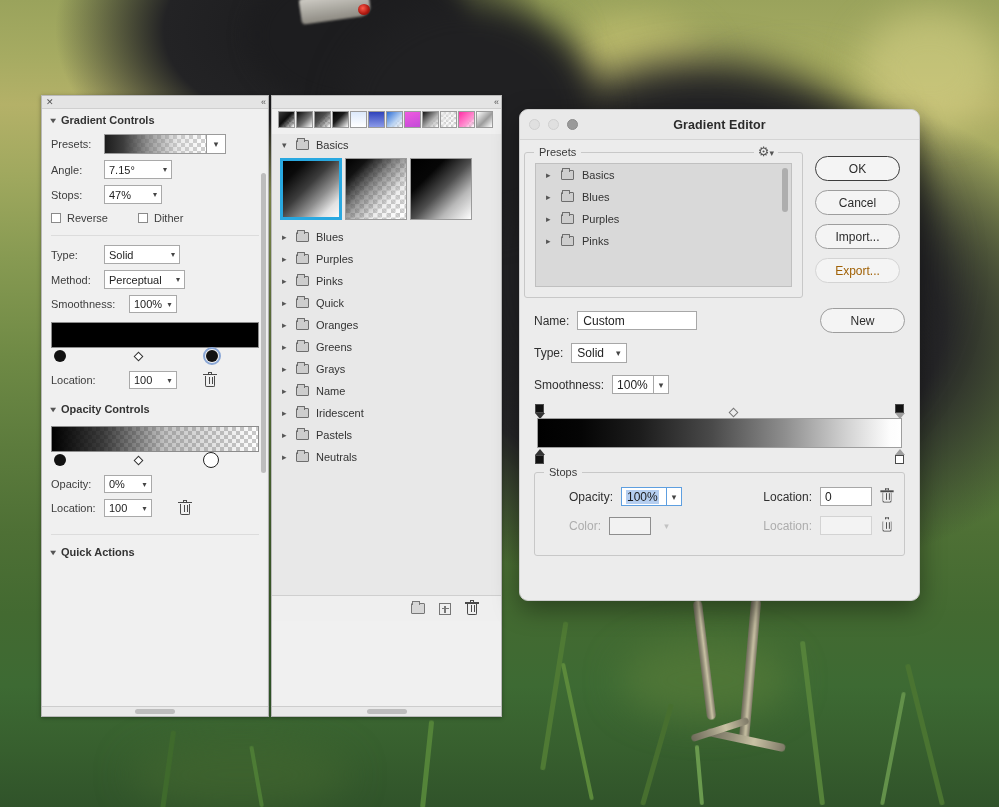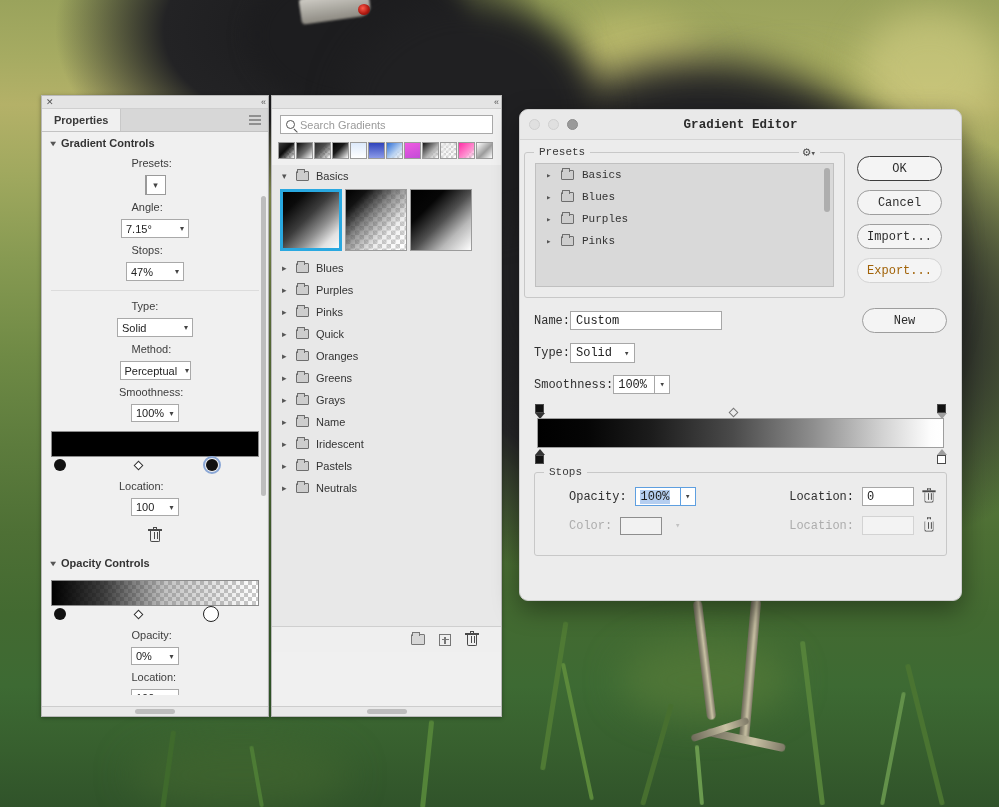--- a/index.html
+++ b/index.html
@@ -94,21 +94,21 @@
   .mask-thumb { width:22px; height:16px; background:#111; display:flex; align-items:center; justify-content:center; }
   .mask-thumb .dot { width:11px; height:11px; border-radius:50%; background:#fff; }
   .head-label { font-size:11px; color:#404040; }
 
   .section-header {
     display:flex; align-items:center; gap:6px;
     padding:5px 9px; font-weight:bold; font-size:11px; color:#333;
   }
   .twisty { font-size:8px; color:#555; transform: scaleX(1.3); }
 
-  .row { display:flex; align-items:center; padding:3px 9px; gap:6px; min-height:22px;flex-direction:column; }
+  .row { display:flex; align-items:center; padding:3px 9px; gap:6px; min-height:22px; }
   .row .lbl { font-size:11px; color:#3d3d3d; }
   .lbl-w { width:47px; flex:0 0 auto; }
   .lbl-w2 { width:72px; flex:0 0 auto; }
 
   .field {
     background:#fff; border:1px solid #a9a9a9; height:18px;
     display:flex; align-items:center; font-size:11px; color:#222;
     padding:0 4px;
   }
   .spin {
@@ -227,25 +227,24 @@
     display:flex; align-items:center; justify-content:flex-end; gap:14px; padding-right:22px;
   }
   .new-folder-ic { width:14px; height:11px; border:1.3px solid #777; background:#d7d7d7; border-radius:1px; position:relative; }
   .new-folder-ic:before { content:""; position:absolute; top:-3.4px; left:0; width:6px; height:3px; border:1.3px solid #777; border-bottom:none; background:#d7d7d7; }
   .plus-ic { width:12px; height:12px; border:1.3px solid #777; position:relative; }
   .plus-ic:before { content:""; position:absolute; left:4.3px; top:2px; width:1.4px; height:7px; background:#777; }
   .plus-ic:after  { content:""; position:absolute; top:4.3px; left:2px; height:1.4px; width:7px; background:#777; }
 
   
   #editor {
-    position:absolute; left:519px; top:109px; width:443px; height:492px;
+    position:absolute; left:519px; top:109px; width:401px; height:492px;
     background:#ececec; border-radius:9px; border:1px solid #cdcdcd;
     box-shadow: 0 8px 26px rgba(0,0,0,.4);
     overflow:hidden;
-    font-family:Liberation Mono, monospace;
   }
   .dlg-title {
     height:30px; background:#e9e9e9; border-bottom:1px solid #d4d4d4;
     display:flex; align-items:center; position:relative;
     border-radius:9px 9px 0 0;
   }
   .lights { position:absolute; left:9px; display:flex; gap:8px; }
   .light { width:11px; height:11px; border-radius:50%; background:#e0e0e0; border:1px solid #d0d0d0; }
   .light.grayactive { background:#9a9a9a; border-color:#8c8c8c; }
   .dlg-title h1 {
@@ -270,21 +269,21 @@
   .pl-scroll { position:absolute; right:3px; top:4px; width:6px; height:44px; border-radius:4px; background:#aeaeae; }
 
   .dlg-btn {
     width:85px; height:25px; border-radius:13px; border:1px solid #9d9d9d; background:#f4f4f4;
     font-size:12px; color:#2c2c2c; display:flex; align-items:center; justify-content:center;
     margin-bottom:9px;
   }
   .dlg-btn.primary { border:1.6px solid #3d3d3d; font-weight:normal; }
   .dlg-btn.disabled { color:#a16207; border-color:#d4d4d4; }
 
-  .dlg-row { display:flex; align-items:center; padding:0 14px; margin-top:10px; }
+  .dlg-row { display:flex; align-items:center; gap:8px; padding:0 14px; margin-top:10px; }
   .dlg-lbl { font-size:12px; color:#2f2f2f; }
   .name-input {
     flex:1; height:19px; background:#fff; border:1px solid #a7a7a7; font-size:12px; color:#222;
     display:flex; align-items:center; padding:0 5px;
   }
   .type-sel {
     height:20px; background:#fff; border:1px solid #a7a7a7; display:flex; align-items:center;
     gap:12px; padding:0 5px; font-size:12px; color:#222;
   }
 
@@ -369,30 +368,20 @@
   <div class="grass-blade" style="left:700px;top:745px;width:4px;height:60px;background:#6a9a4e;transform:rotate(-5deg);"></div>
 </div>
 
 <div class="panel" id="properties">
 
   <div class="panel-topbar">
     <span class="tiny-x">✕</span>
     <span class="collapse-arrows">«</span>
   </div>
 
-  <div class="tabrow">
-    <div class="tab">
-      <span>Properties</span>
-    </div>
-    <div class="hamburger">
-        <i></i>
-        <i></i>
-        <i></i>
-      </div>
-  </div>
 
   <div id="prop-scroll">
 
 
     <div class="section-header">
       <span class="twisty">▾</span>
       <span>Gradient Controls</span>
     </div>
 
     <div class="row">
@@ -413,34 +402,41 @@
     </div>
 
     <div class="row">
       <span class="lbl lbl-w">Stops:</span>
       <div class="sel-box" style="width:58px;">
         <span>47%</span>
         <span class="caret">▾</span>
       </div>
     </div>
 
+    <div class="row">
+      <span class="chk"></span>
+      <span class="lbl">Reverse</span>
+      <span style="width:18px"></span>
+      <span class="chk"></span>
+      <span class="lbl">Dither</span>
+    </div>
 
     <div class="divider"></div>
 
     <div class="row">
       <span class="lbl lbl-w">Type:</span>
       <div class="sel-box" style="width:76px;">
         <span>Solid</span>
         <span class="caret">▾</span>
       </div>
     </div>
 
     <div class="row">
       <span class="lbl lbl-w">Method:</span>
-      <div class="sel-box" style="width:71px;">
+      <div class="sel-box" style="width:81px;">
         <span>Perceptual</span>
         <span class="caret">▾</span>
       </div>
     </div>
 
     <div class="row">
       <span class="lbl lbl-w2">Smoothness:</span>
       <div class="combo">
         <div class="field" style="width:34px;">
             <span>100%</span>
@@ -530,26 +526,20 @@
 </div>
 
 <div class="panel" id="gradients">
 
   <div class="panel-topbar">
     <span></span>
     <span class="collapse-arrows">«</span>
   </div>
 
 
-  <div class="search-wrap">
-    <div class="search-box">
-      <span class="mag"></span>
-      <span class="search-ph">Search Gradients</span>
-    </div>
-  </div>
 
   <div class="recent-row" id="recent-row">
       <div class="recent-sw" style="background-image: linear-gradient(135deg, rgb(58, 58, 58), rgb(13, 13, 13) 45%, rgba(255, 255, 255, 0)), linear-gradient(45deg, rgb(201, 201, 201) 25%, transparent 25%, transparent 75%, rgb(201, 201, 201) 75%), linear-gradient(45deg, rgb(201, 201, 201) 25%, rgb(255, 255, 255) 25%, rgb(255, 255, 255) 75%, rgb(201, 201, 201) 75%); background-size: 100% 100%, 5px 5px, 5px 5px; background-position: 0px 0px, 0px 0px, 2.5px 2.5px;"></div>
       <div class="recent-sw" style="background-image: linear-gradient(135deg, rgb(10, 10, 10), rgb(110, 110, 110) 55%, rgb(251, 251, 251)), linear-gradient(45deg, rgb(201, 201, 201) 25%, transparent 25%, transparent 75%, rgb(201, 201, 201) 75%), linear-gradient(45deg, rgb(201, 201, 201) 25%, rgb(255, 255, 255) 25%, rgb(255, 255, 255) 75%, rgb(201, 201, 201) 75%); background-size: 100% 100%, 5px 5px, 5px 5px; background-position: 0px 0px, 0px 0px, 2.5px 2.5px;"></div>
       <div class="recent-sw" style="background-image: linear-gradient(135deg, rgb(42, 42, 42), rgb(77, 77, 77) 40%, rgba(255, 255, 255, 0)), linear-gradient(45deg, rgb(201, 201, 201) 25%, transparent 25%, transparent 75%, rgb(201, 201, 201) 75%), linear-gradient(45deg, rgb(201, 201, 201) 25%, rgb(255, 255, 255) 25%, rgb(255, 255, 255) 75%, rgb(201, 201, 201) 75%); background-size: 100% 100%, 5px 5px, 5px 5px; background-position: 0px 0px, 0px 0px, 2.5px 2.5px;"></div>
       <div class="recent-sw" style="background-image: linear-gradient(135deg, rgb(0, 0, 0), rgb(27, 27, 27) 40%, rgb(255, 255, 255)), linear-gradient(45deg, rgb(201, 201, 201) 25%, transparent 25%, transparent 75%, rgb(201, 201, 201) 75%), linear-gradient(45deg, rgb(201, 201, 201) 25%, rgb(255, 255, 255) 25%, rgb(255, 255, 255) 75%, rgb(201, 201, 201) 75%); background-size: 100% 100%, 5px 5px, 5px 5px; background-position: 0px 0px, 0px 0px, 2.5px 2.5px;"></div>
       <div class="recent-sw" style="background-image: linear-gradient(rgb(220, 233, 251), rgb(255, 255, 255)), linear-gradient(45deg, rgb(201, 201, 201) 25%, transparent 25%, transparent 75%, rgb(201, 201, 201) 75%), linear-gradient(45deg, rgb(201, 201, 201) 25%, rgb(255, 255, 255) 25%, rgb(255, 255, 255) 75%, rgb(201, 201, 201) 75%); background-size: 100% 100%, 5px 5px, 5px 5px; background-position: 0px 0px, 0px 0px, 2.5px 2.5px;"></div>
       <div class="recent-sw" style="background-image: linear-gradient(rgb(47, 67, 187), rgb(139, 154, 232)), linear-gradient(45deg, rgb(201, 201, 201) 25%, transparent 25%, transparent 75%, rgb(201, 201, 201) 75%), linear-gradient(45deg, rgb(201, 201, 201) 25%, rgb(255, 255, 255) 25%, rgb(255, 255, 255) 75%, rgb(201, 201, 201) 75%); background-size: 100% 100%, 5px 5px, 5px 5px; background-position: 0px 0px, 0px 0px, 2.5px 2.5px;"></div>
       <div class="recent-sw" style="background-image: linear-gradient(135deg, rgb(47, 111, 214), rgb(188, 212, 242) 60%, rgba(255, 255, 255, 0)), linear-gradient(45deg, rgb(201, 201, 201) 25%, transparent 25%, transparent 75%, rgb(201, 201, 201) 75%), linear-gradient(45deg, rgb(201, 201, 201) 25%, rgb(255, 255, 255) 25%, rgb(255, 255, 255) 75%, rgb(201, 201, 201) 75%); background-size: 100% 100%, 5px 5px, 5px 5px; background-position: 0px 0px, 0px 0px, 2.5px 2.5px;"></div>
       <div class="recent-sw" style="background-image: linear-gradient(160deg, rgb(240, 90, 224), rgb(195, 75, 216)), linear-gradient(45deg, rgb(201, 201, 201) 25%, transparent 25%, transparent 75%, rgb(201, 201, 201) 75%), linear-gradient(45deg, rgb(201, 201, 201) 25%, rgb(255, 255, 255) 25%, rgb(255, 255, 255) 75%, rgb(201, 201, 201) 75%); background-size: 100% 100%, 5px 5px, 5px 5px; background-position: 0px 0px, 0px 0px, 2.5px 2.5px;"></div>

